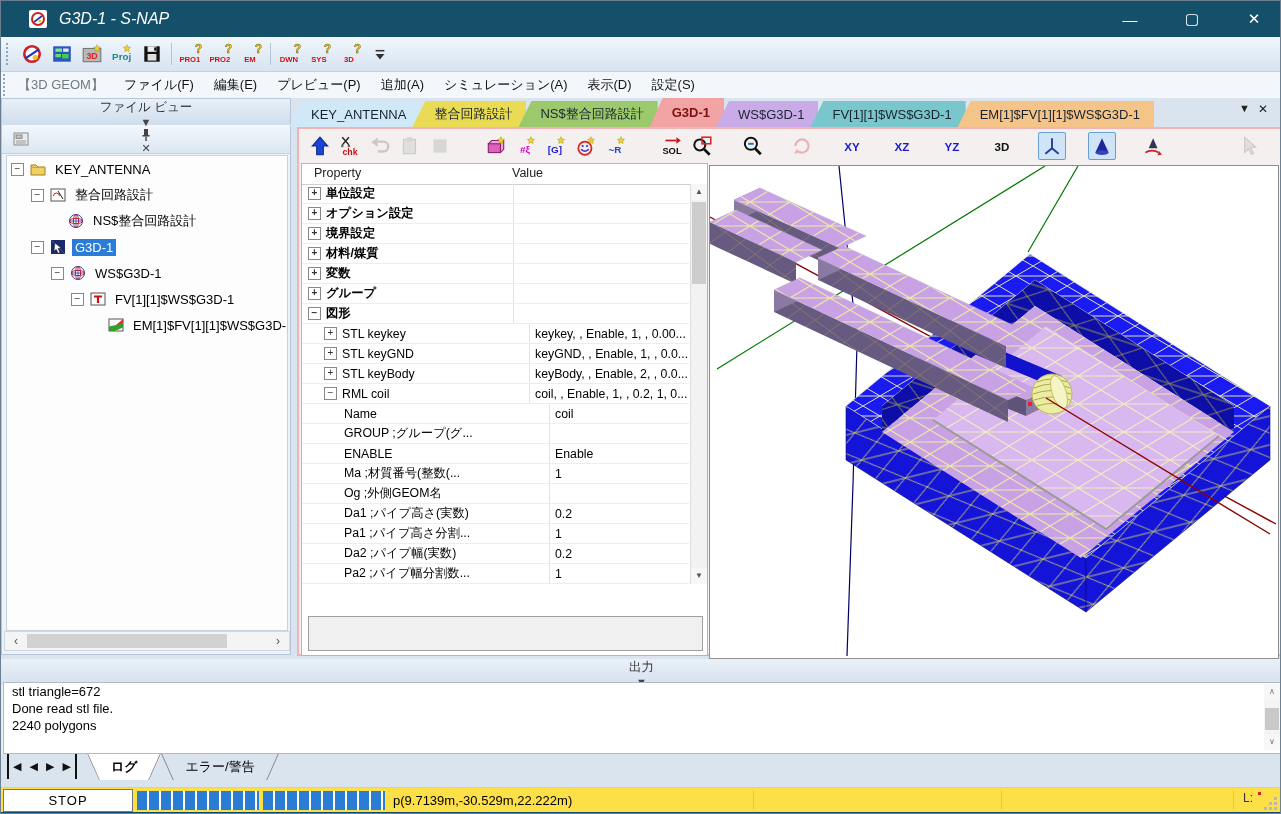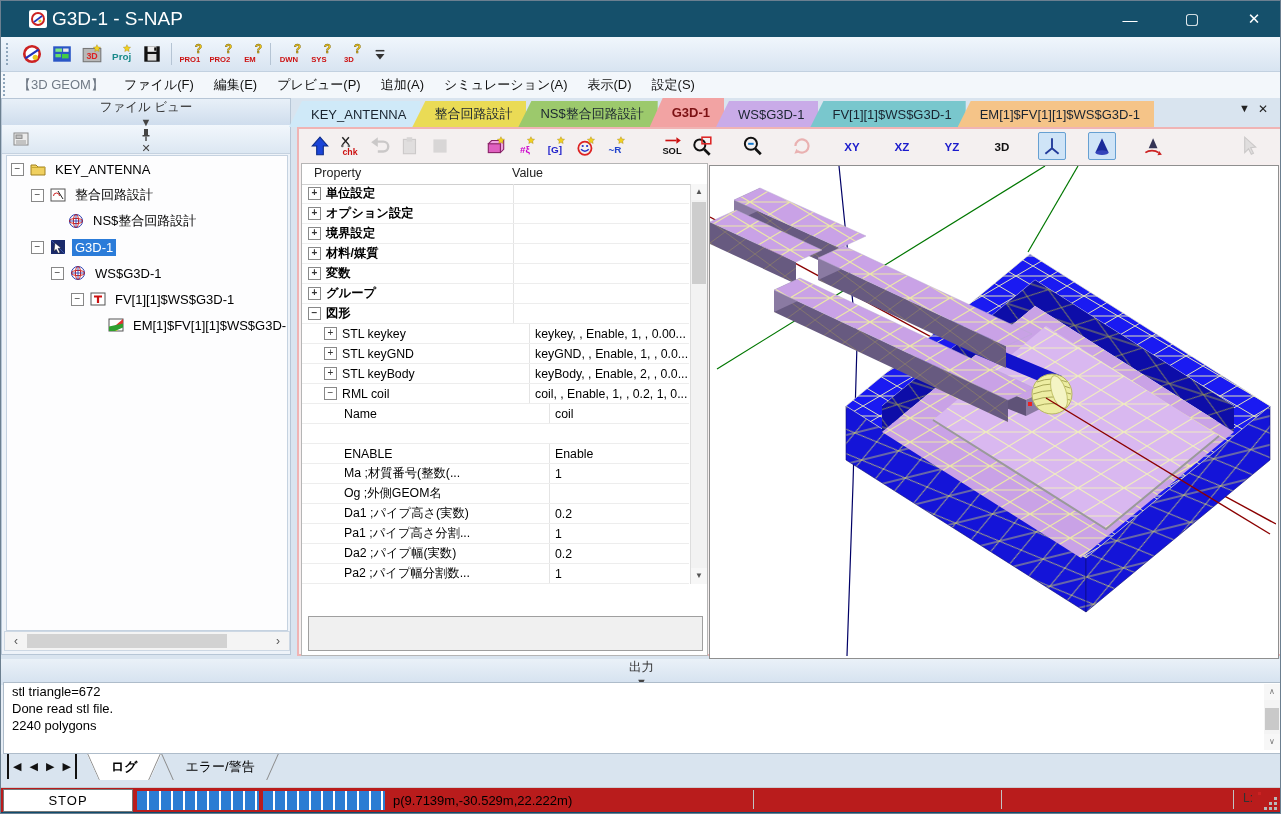--- a/index.html
+++ b/index.html
@@ -1,21 +1,21 @@
 <!DOCTYPE html>
 <html><head>
 <meta charset="utf-8">
 <style>
   html,body{margin:0;padding:0;background:#8a9aa8;font-family:"Liberation Sans","DejaVu Sans",sans-serif;}
   #win{position:relative;width:1281px;height:814px;background:#d9e4ef;overflow:hidden;border:1px solid #6b7f90;box-sizing:border-box;}
   .abs{position:absolute;box-sizing:border-box;}
   
   #titlebar{left:0;top:0;width:1281px;height:36px;background:#15506b;color:#fff;display:flex;align-items:center;}
   #titleicon{width:18px;height:18px;margin-left:28px;background:#fff;border-radius:2px;display:flex;align-items:center;justify-content:center;}
-  #titletext{margin-left:5px;font-size:19px;}
+  #titletext{margin-left:12px;font-size:16px;font-style:italic;}
   .wbtn{position:absolute;top:0;width:46px;height:36px;color:#fff;display:flex;align-items:center;justify-content:center;font-size:15px;}
   
   #toolbar1{left:0;top:36px;width:1281px;height:35px;background:linear-gradient(#f0f6fc,#d8e4f1);border-bottom:1px solid #c2d1e0;display:flex;align-items:center;padding-left:3px;}
   .grip{width:4px;height:22px;border-left:2px dotted #8fa6bb;margin:0 5px 0 2px;}
   .tbtn{width:26px;height:26px;margin:0 1px;display:flex;align-items:center;justify-content:center;border:1px solid transparent;border-radius:2px;position:relative;}
   .tbtn.sel{background:#cfe4f7;border-color:#66a0d2;}
   .tbtn.dis{opacity:.45;}
   .tsep{width:1px;height:22px;background:#b5c4d4;margin:0 4px;}
   .tgap{width:26px;}
   
@@ -72,21 +72,21 @@
   #ovthumb{position:absolute;left:1px;top:24px;width:14px;height:22px;background:#c9c9c9;}
   
   #navtabs{left:0;top:753px;width:1281px;height:33px;display:flex;align-items:flex-start;}
   .navarr{font-size:11px;color:#111;padding:6px 4px;}
   .btab{position:relative;height:26px;padding:0 24px;display:flex;align-items:center;font-size:13px;}
   .btab .edgeL,.btab .edgeR{position:absolute;top:0;width:1px;height:26px;background:#8a8a8a;}
   .btab .edgeL{left:6px;transform:skewX(24deg);}
   .btab .edgeR{right:6px;transform:skewX(-24deg);}
   .btab.active{background:#fff;font-weight:bold;clip-path:polygon(0 0,100% 0,calc(100% - 12px) 100%,12px 100%);}
   
-  #statusbar{left:0;top:786px;width:1281px;height:25px;background:#b91c1c;border-top:1px solid #c8cdd2;display:flex;align-items:center;font-size:13px;color:#000;}
+  #statusbar{left:0;top:786px;width:1281px;height:25px;background:#fde047;border-top:1px solid #c8cdd2;display:flex;align-items:center;font-size:13px;color:#000;}
   #stopbtn{width:128px;height:21px;margin-left:2px;background:#fff;border:1px solid #777;display:flex;align-items:center;justify-content:center;letter-spacing:1px;}
   .pbar{width:122px;height:19px;background:#fff;margin-left:4px;position:relative;overflow:hidden;}
   .pfill{position:absolute;left:0;top:0;bottom:0;background:repeating-linear-gradient(90deg,#2b7cd3 0 10px,#ffffff 10px 12px);}
   #postext{margin-left:8px;}
   .ssep{width:1px;height:19px;background:#c2c2c2;position:absolute;top:789px;}
   #llabel{position:absolute;left:1242px;top:790px;font-size:12px;color:#333;}
   #lmark{position:absolute;left:1257px;top:791px;width:3px;height:3px;background:#cc2222;}
   #grips{position:absolute;left:1264px;top:797px;width:12px;height:12px;}
   #grips i{position:absolute;width:3px;height:3px;background:#b8b8b8;}
   #bottomedge{left:0;top:811px;width:1281px;height:3px;background:#0f4c6e;}
@@ -598,20 +598,23 @@
             </div>
             <div class="gval">coil, , Enable, 1, , 0.2, 1, 0...</div>
           </div>
           <div class="grow">
             <div class="gname lvl2">
               <span>Name</span>
             </div>
             <div class="gval">coil</div>
           </div>
           <div class="grow">
+            <div class="gname lvl2">
+              <span>GROUP ;グループ(グ...</span>
+            </div>
             <div class="gval"></div>
           </div>
           <div class="grow">
             <div class="gname lvl2">
               <span>ENABLE</span>
             </div>
             <div class="gval">Enable</div>
           </div>
           <div class="grow">
             <div class="gname lvl2">

